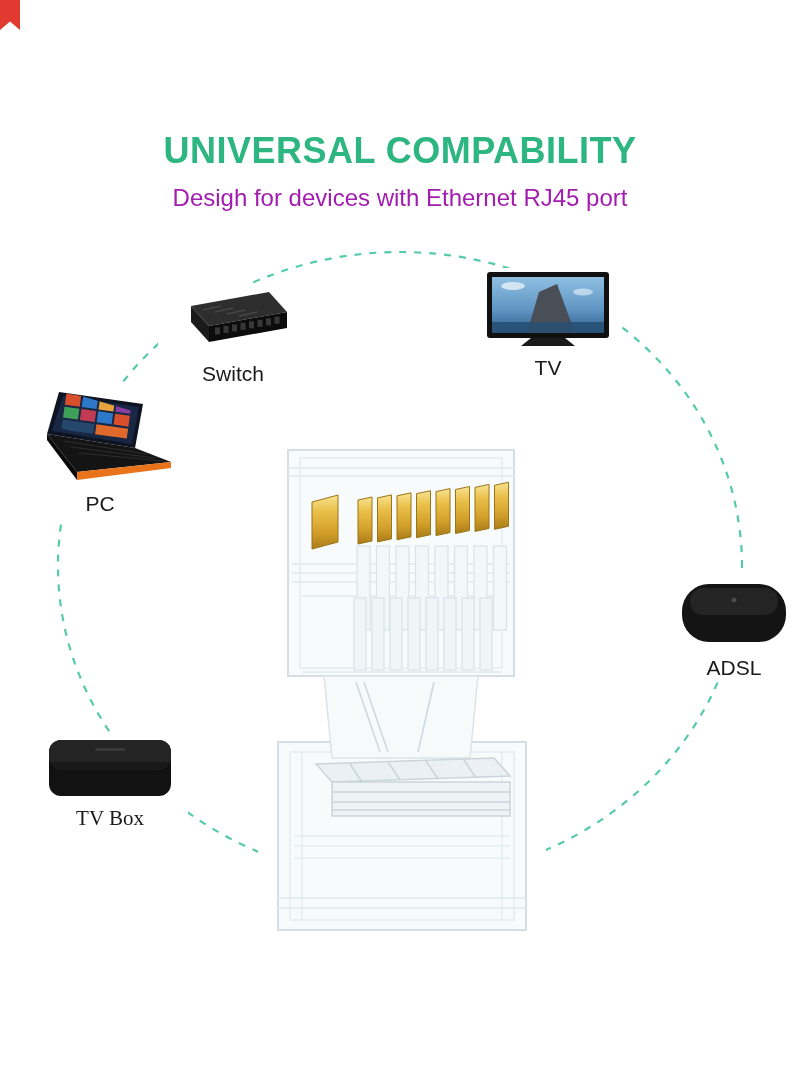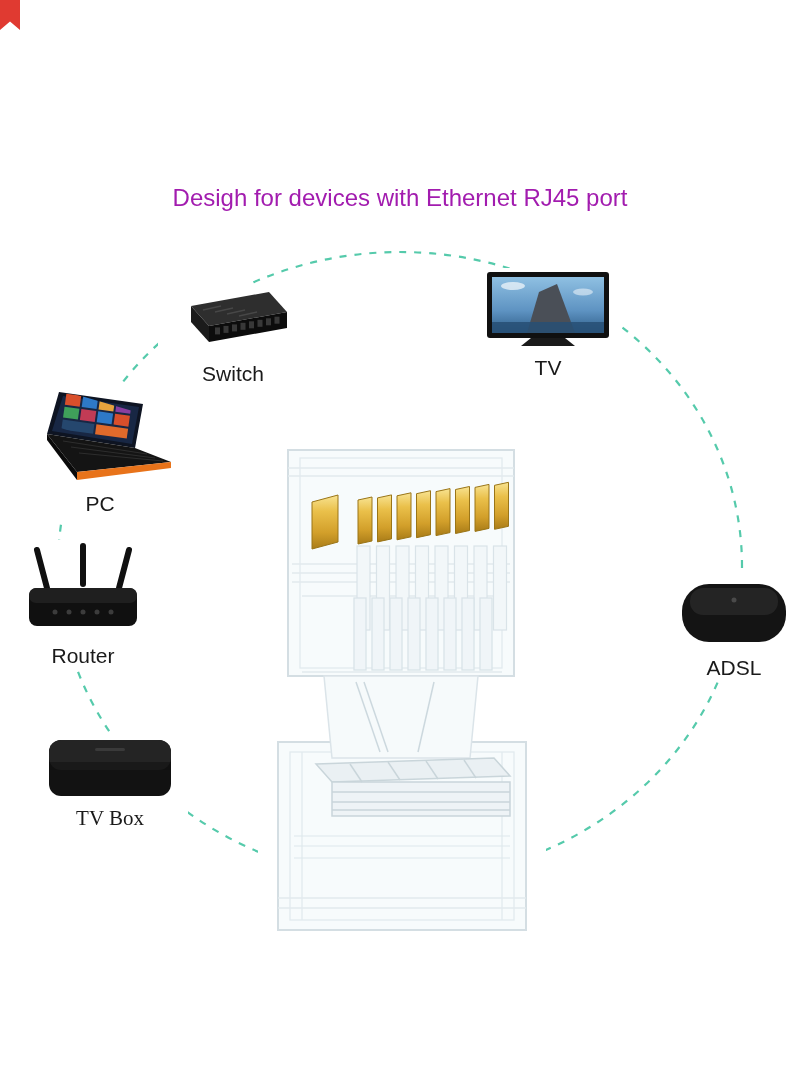--- a/index.html
+++ b/index.html
@@ -40,20 +40,21 @@
   }
   .connector svg { display:block; width:100%; height:100%; }
 </style>
 </head>
 <body>
 
 <div class="page">
 
   <div class="corner-ribbon"></div>
 
+  <div class="title">UNIVERSAL COMPABILITY</div>
   <div class="subtitle">Desigh for devices with Ethernet RJ45 port</div>
 
   <svg class="circle-layer" viewBox="0 0 800 1092">
     <ellipse cx="400" cy="566" rx="342" ry="314" fill="none" stroke="#4cc7a7" stroke-width="2.2" stroke-dasharray="7 8" opacity="0.95"></ellipse>
   </svg>
 
   <div class="device" style="left:158px; top:284px; width:146px;">
     <svg width="120" height="72" viewBox="0 0 120 72">
       <polygon points="18,20 96,6 114,26 36,40" fill="#2e2e2e"></polygon>
       <polygon points="36,40 114,26 114,42 36,56" fill="#0c0c0c"></polygon>
@@ -125,39 +126,20 @@
         <line x1="46" y1="59" x2="130" y2="70"></line>
         <line x1="54" y1="65" x2="138" y2="73"></line>
       </g>
       <polygon points="52,84 146,74 146,80 52,92" fill="#e8731a"></polygon>
       <polygon points="22,46 52,84 52,92 22,52" fill="#0a0a0a"></polygon>
     </svg>
     <div class="label">PC</div>
   </div>
 
 
-  <div class="device" style="left:18px; top:540px; width:126px;">
-    <svg width="120" height="98" viewBox="0 0 120 98">
-      <g stroke="#101010" stroke-width="6" stroke-linecap="round">
-        <line x1="24" y1="46" x2="14" y2="8"></line>
-        <line x1="60" y1="42" x2="60" y2="4"></line>
-        <line x1="96" y1="46" x2="106" y2="8"></line>
-      </g>
-      <rect x="6" y="46" width="108" height="38" rx="8" fill="#101010"></rect>
-      <rect x="6" y="46" width="108" height="15" rx="7" fill="#1f1f1f"></rect>
-      <g fill="#3c3c3c">
-        <circle cx="32" cy="70" r="2.5"></circle>
-        <circle cx="46" cy="70" r="2.5"></circle>
-        <circle cx="60" cy="70" r="2.5"></circle>
-        <circle cx="74" cy="70" r="2.5"></circle>
-        <circle cx="88" cy="70" r="2.5"></circle>
-      </g>
-    </svg>
-    <div class="label">Router</div>
-  </div>
 
   <div class="device" style="left:669px; top:568px; width:126px;">
     <svg width="120" height="82" viewBox="0 0 120 82">
       <rect x="8" y="14" width="104" height="58" rx="27" fill="#141414"></rect>
       <rect x="16" y="18" width="88" height="27" rx="13" fill="#272727" opacity="0.85"></rect>
       <circle cx="60" cy="30" r="2.5" fill="#4a4a4a"></circle>
     </svg>
     <div class="label">ADSL</div>
   </div>
 

